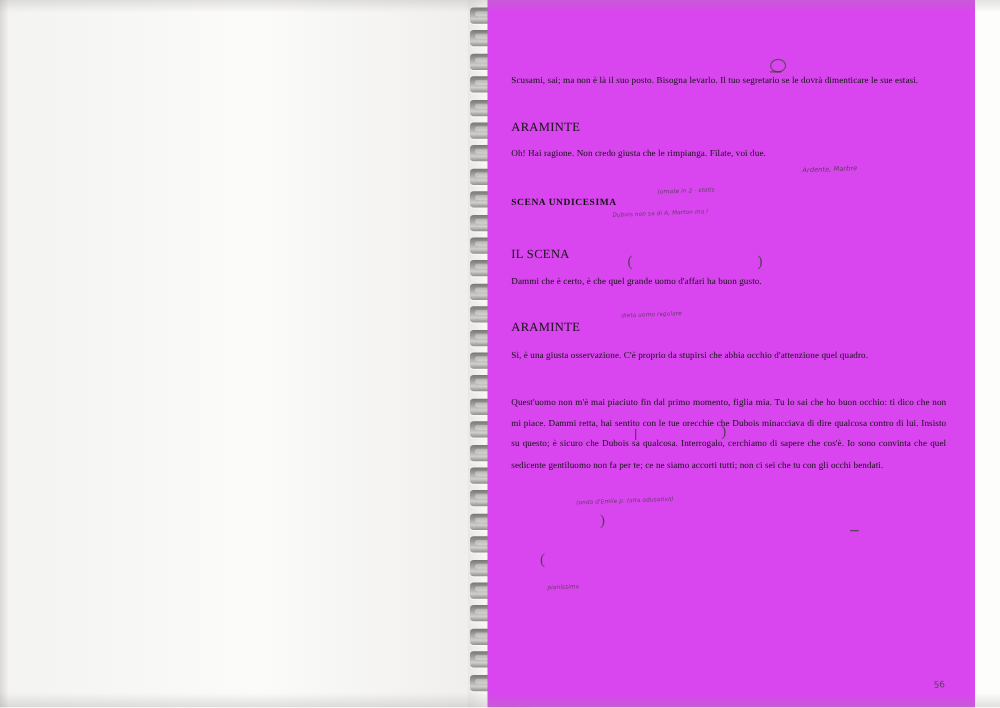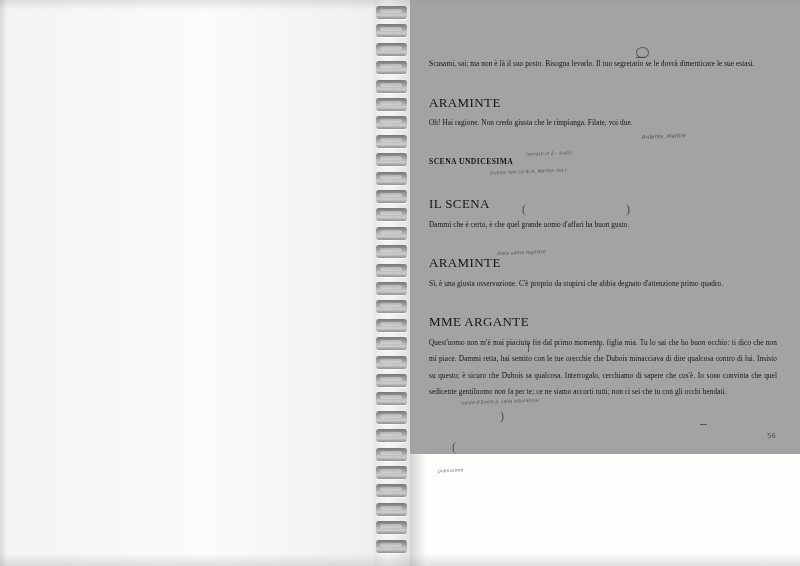--- a/index.html
+++ b/index.html
@@ -74,25 +74,25 @@
     width: 10px;
     height: 7px;
     background: #ffffff;
     border: 1px solid #c8c6c3;
     border-radius: 2px;
   }
 
   
   .right-page {
     position: absolute;
-    left: 410px;
+    left: 390px;
     top: 0;
     width: 390px;
-    height: 454px;
-    background: #a3a3a3;
+    height: 566px;
+    background: #d946ef;
   }
   .right-shadow {
     position: absolute;
     left: 410px;
     top: 0;
     width: 16px;
     height: 566px;
     background: linear-gradient(to right, rgba(120,118,115,0.30), rgba(255,255,255,0));
   }
 
@@ -107,21 +107,21 @@
     text-align: justify;
     letter-spacing: 0.01em;
   }
 
   .para {
     margin: 0 0 9px 0;
     position: relative;
   }
   .speaker {
     margin: 0 0 4px 0;
-    font-size: 13px;
+    font-size: 10px;
     letter-spacing: 0.03em;
   }
   .scene-heading {
     margin: 22px 0 26px 0;
     font-weight: bold;
     font-size: 7.6px;
     letter-spacing: 0.06em;
   }
   .gap-md { height: 13px; }
 
@@ -276,25 +276,24 @@
       <p class="para">Oh! Hai ragione. Non credo giusta che le rimpianga. Filate, voi due.</p>
 
       <p class="scene-heading">SCENA UNDICESIMA</p>
 
       <p class="speaker">IL SCENA</p>
       <p class="para">Dammi che è certo, è che quel grande uomo d'affari ha buon gusto.</p>
 
       <div class="gap-md"></div>
 
       <p class="speaker">ARAMINTE</p>
-      <p class="para">Sì, è una giusta osservazione. C'è proprio da stupirsi che abbia degnato d'attenzione primo quadro.</p>
+      <p class="para">Sì, è una giusta osservazione. C'è proprio da stupirsi che abbia occhio d'attenzione quel quadro.</p>
 
       <div class="gap-md"></div>
 
-      <p class="speaker">MME ARGANTE</p>
       <p class="para">Quest'uomo non m'è mai piaciuto fin dal primo momento, figlia mia. Tu lo sai che ho buon occhio: ti dico che non mi piace. Dammi retta, hai sentito con le tue orecchie che Dubois minacciava di dire qualcosa contro di lui. Insisto su questo; è sicuro che Dubois sa qualcosa. Interrogalo, cerchiamo di sapere che cos'è. Io sono convinta che quel sedicente gentiluomo non fa per te; ce ne siamo accorti tutti; non ci sei che tu con gli occhi bendati.</p>
 
     </div>
 
     <div class="ink-circle" style="left:226px; top:47px; width:11px; height:9px;"></div>
     <div class="ink-line" style="left:226px; top:57px; width:9px;"></div>
 
     <div class="ink-paren" style="left:112px; top:203px;">(</div>
     <div class="ink-paren" style="left:216px; top:203px;">)</div>
 

